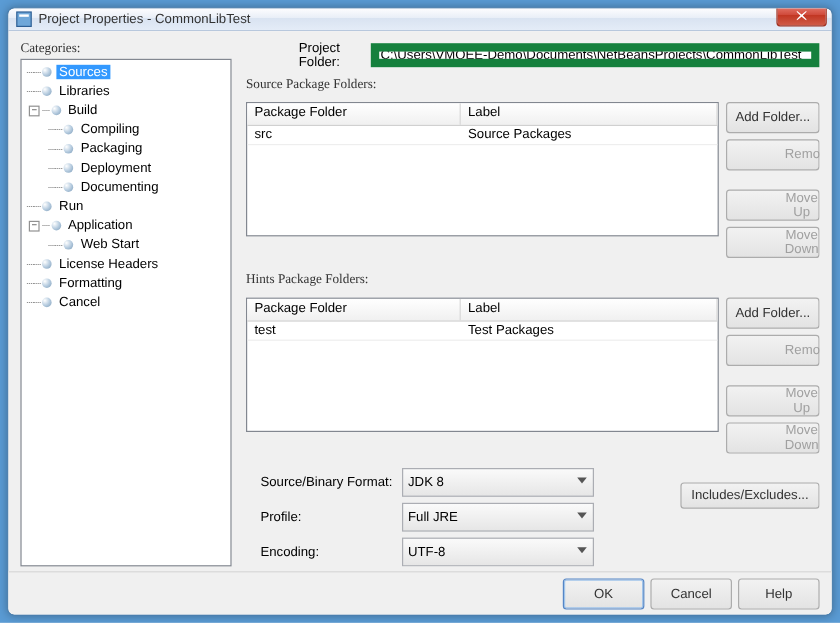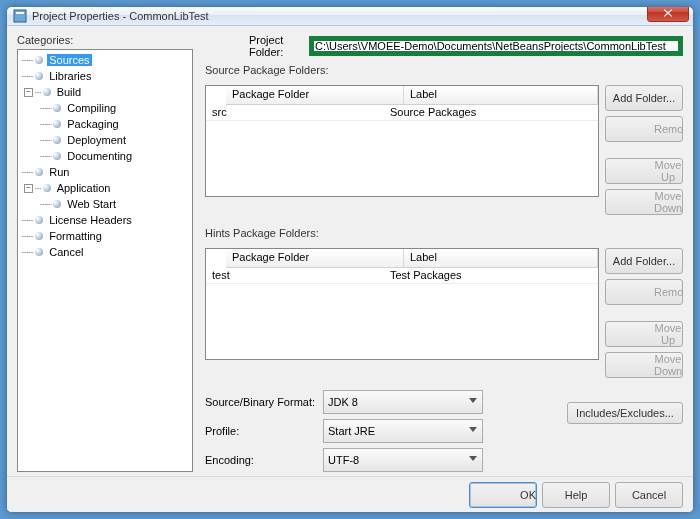--- a/index.html
+++ b/index.html
@@ -5,57 +5,57 @@
 * { box-sizing: border-box; margin: 0; padding: 0; font-family: "Segoe UI", Tahoma, sans-serif; font-size: 11px; }
 body { background: #5a9bd4; padding: 6px; width: 700px; height: 519px; overflow: hidden; }
 .window { width: 688px; height: 507px; background: #fff; border: 1px solid #4a7dab; border-radius: 6px; overflow: hidden; box-shadow: 0 0 8px rgba(0,0,0,0.3); display: flex; flex-direction: column; }
 .titlebar { height: 28px; background: linear-gradient(to bottom, #fdfdfe, #e8eef7 45%, #d9e3f1 46%, #e4ecf7); display: flex; align-items: center; padding: 0 4px 0 6px; border-bottom: 1px solid #b8c8dd; }
 .titlebar-icon { width: 14px; height: 14px; margin-right: 5px; display: inline-flex; align-items: center; justify-content: center; }
 .titlebar-title { flex: 1; color: #333; }
 .close-btn { width: 42px; height: 18px; background: linear-gradient(to bottom, #e67a6e, #d04b3c 45%, #c13521 46%, #cf5a47); border: 1px solid #a02f1f; border-radius: 0 0 3px 3px; color: #fff; display: flex; align-items: center; justify-content: center; cursor: pointer; margin-top: -6px; }
 .body { flex: 1; display: flex; flex-direction: column; background: #f0f0f0; }
 .content { flex: 1; display: flex; padding: 8px 10px 4px 10px; gap: 12px; overflow: hidden; }
 .left { width: 176px; display: flex; flex-direction: column; }
-.section-label { color: #333; margin-bottom: 3px; }
+.section-label { color: #333; margin-bottom: 3px; font-family: Liberation Serif, serif; }
 .tree { flex: 1; background: #fff; border: 1px solid #828790; padding: 2px; overflow: auto; }
 .tree-row { display: flex; align-items: center; height: 16px; padding: 0 2px; cursor: pointer; white-space: nowrap; }
 .tree-indent { display: inline-block; }
 .tree-connector { color: #919191; font-family: monospace; font-size: 11px; letter-spacing: -1px; }
 .tree-expander { width: 9px; height: 9px; border: 1px solid #919191; display: inline-flex; align-items: center; justify-content: center; font-size: 8px; line-height: 1; color: #333; margin: 0 2px; cursor: pointer; background: #fff; }
 .tree-bullet { width: 8px; height: 8px; border-radius: 50%; background: radial-gradient(circle at 30% 30%, #fff, #b8cde0 50%, #7a9bb8); margin: 0 4px 0 2px; flex-shrink: 0; }
 .tree-label { padding: 0 2px; }
 .tree-label.selected { background: #3399ff; color: #fff; }
 .right { flex: 1; display: flex; flex-direction: column; gap: 6px; overflow: hidden; }
 .field-row { display: flex; align-items: center; gap: 6px; }
 .field-label-col { width: 98px; padding-left: 44px; }
-.text-input { flex: 1; height: 20px; border: 5px solid #15803d; padding: 0 1px; background: #fff; }
+.text-input { flex: 1; height: 20px; border: 7px solid #15803d; padding: 0 1px; background: #fff; }
 .folder-block { display: flex; gap: 6px; }
 .folder-table-wrap { flex: 1; background: #fff; border: 1px solid #828790; height: 112px; overflow: hidden; }
-.folder-header { display: flex; background: linear-gradient(to bottom, #fff, #f0f0f0); border-bottom: 1px solid #d0d0d0; height: 19px; margin-left: 20px; }
+.folder-header { display: flex; background: linear-gradient(to bottom, #fff, #f0f0f0); border-bottom: 1px solid #d0d0d0; height: 19px; }
 .folder-header > div { padding: 2px 6px; border-right: 1px solid #d8d8d8; }
 .col-folder { width: 178px; }
 .col-label { flex: 1; }
 .folder-rows { }
 .folder-data-row { display: flex; height: 16px; border-bottom: 1px solid #eee; }
 .folder-data-row > div { padding: 1px 6px; }
 .folder-buttons { width: 78px; display: flex; flex-direction: column; gap: 5px; }
 .wbtn { height: 26px; background: linear-gradient(to bottom, #f2f2f2, #e3e3e3); border: 1px solid #acacac; border-radius: 3px; cursor: pointer; color: #333; }
 .wbtn:disabled { color: #a0a0a0; cursor: default; padding-left: 48px; }
 .spacer { flex: 1; }
 .bottom-fields { display: flex; gap: 8px; align-items: flex-end; }
-.bottom-left { flex: 1; display: flex; flex-direction: column; gap: 5px; }
+.bottom-left { flex: 1; display: flex; flex-direction: column; gap: 5px; margin-left: 12px; }
 .bf-row { display: flex; align-items: center; gap: 6px; }
 .bf-label { width: 112px; text-align: left; }
 .select-like { width: 160px; height: 24px; border: 1px solid #abadb3; background: linear-gradient(to bottom,#fafafa,#e6e6e6); display: flex; align-items: center; padding: 0 4px; position: relative; cursor: pointer; }
 .select-like::after { content: ""; position: absolute; right: 5px; top: 7px; border-left: 4px solid transparent; border-right: 4px solid transparent; border-top: 5px solid #555; }
 .bottom-right { width: 120px; display: flex; flex-direction: column; align-items: flex-end; }
 .incl-btn { width: 116px; height: 22px; }
 .footer { height: 36px; border-top: 1px solid #d8d8d8; display: flex; align-items: center; justify-content: flex-end; padding: 0 10px; gap: 5px; background: #f0f0f0; }
 .footer .wbtn { width: 68px; }
-.footer .wbtn.default { border-color: #5586c6; box-shadow: 0 0 0 1px #a0c4ea inset; text-align: right; }
+.footer .wbtn.default { border-color: #5586c6; box-shadow: 0 0 0 1px #a0c4ea inset; }
 svg { display: block; }
 </style>
 </head>
 <body>
 
 <div class="window">
   <div class="titlebar">
     <span class="titlebar-icon">
       <svg width="14" height="14">
           <rect x="1" y="1" width="12" height="12" fill="#6fa7d9" stroke="#2d5f95"></rect>
@@ -218,37 +218,37 @@
           <div class="bottom-left">
             <div class="bf-row">
               <div class="bf-label">Source/Binary Format:</div>
               <div class="select-like">
                   <span>JDK 8</span>
                 </div>
             </div>
             <div class="bf-row">
               <div class="bf-label">Profile:</div>
               <div class="select-like">
-                  <span>Start JRE</span>
+                  <span>Full JRE</span>
                 </div>
             </div>
             <div class="bf-row">
               <div class="bf-label">Encoding:</div>
               <div class="select-like">
                   <span>UTF-8</span>
                 </div>
             </div>
           </div>
           <div class="bottom-right">
             <button class="wbtn incl-btn" style="margin-bottom:48px">Includes/Excludes...</button>
           </div>
         </div>
 
       </div>
     </div>
 
     <div class="footer">
       <button class="wbtn default">OK</button>
+      <button class="wbtn">Cancel</button>
       <button class="wbtn">Help</button>
-      <button class="wbtn">Cancel</button>
     </div>
   </div>
 </div>
 
 </body></html>

